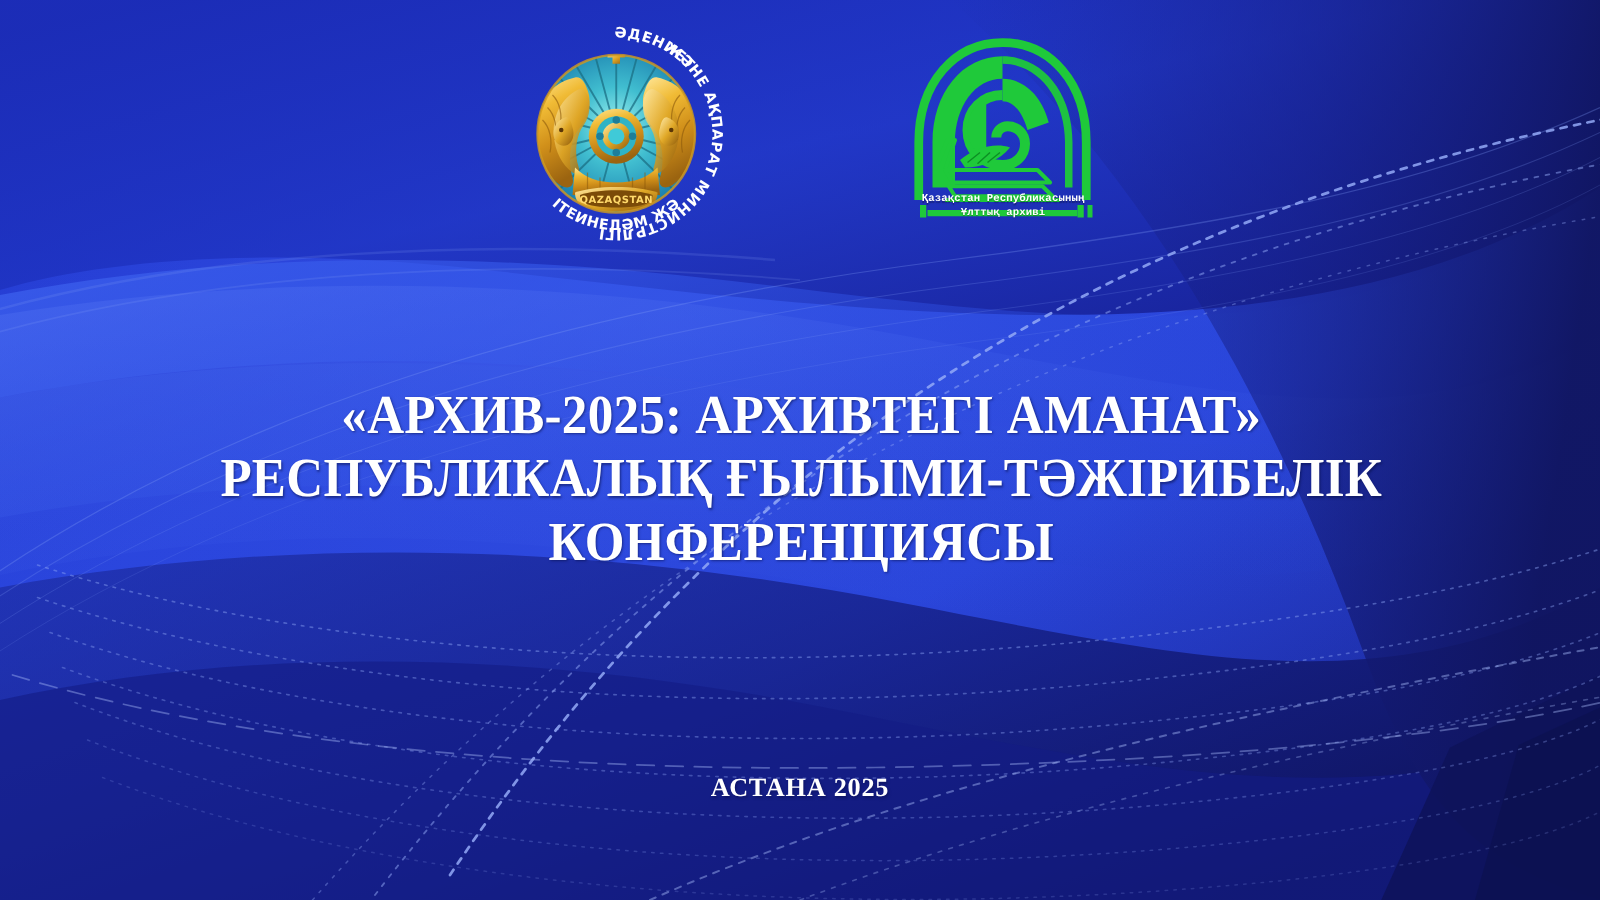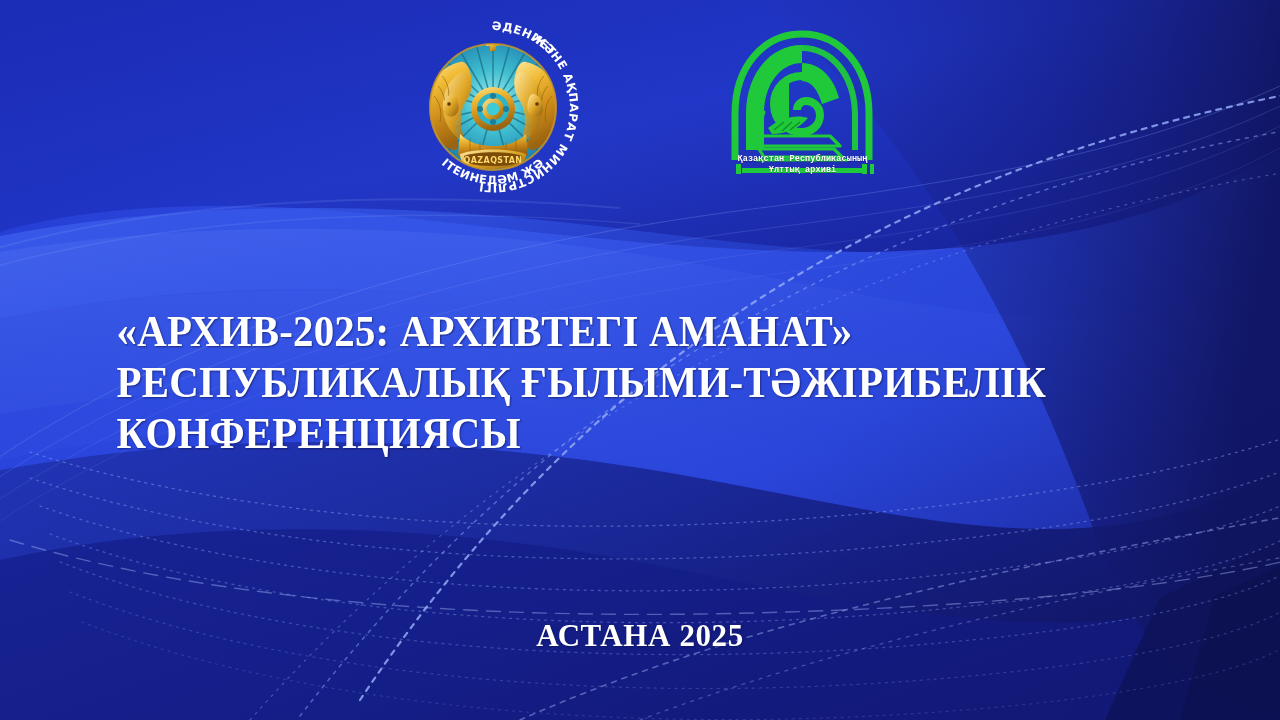--- a/index.html
+++ b/index.html
@@ -59,24 +59,24 @@
     font-size: 8.5px;
     font-weight: 700;
     line-height: 11px;
     letter-spacing: .1px;
     text-shadow: 0 1px 1px rgba(0,0,0,.35);
   }
 
   
   #title-block {
     position: absolute;
-    left: 76px;
+    left: 61px;
     top: 306px;
     width: 1160px;
-    text-align: left;
+    text-align: center;
   }
   .title-line {
     color: #ffffff;
     font-family: "Liberation Serif", serif;
     font-weight: 700;
     font-size: 44px;
     line-height: 51px;
     letter-spacing: .2px;
     transform: scaleX(0.93);
     transform-origin: center;
@@ -87,21 +87,21 @@
   
   #footer-text {
     position: absolute;
     left: 0;
     top: 618px;
     width: 1280px;
     text-align: center;
     color: #ffffff;
     font-family: "Liberation Serif", serif;
     font-weight: 700;
-    font-size: 31px;
+    font-size: 21px;
     letter-spacing: .6px;
     text-shadow: 1px 1px 2px rgba(8,14,70,.5);
   }
 </style>
 </head>
 <body>
 
 <div id="slide">
 
   <svg id="bg-svg" viewBox="0 0 1280 720" preserveAspectRatio="none">

